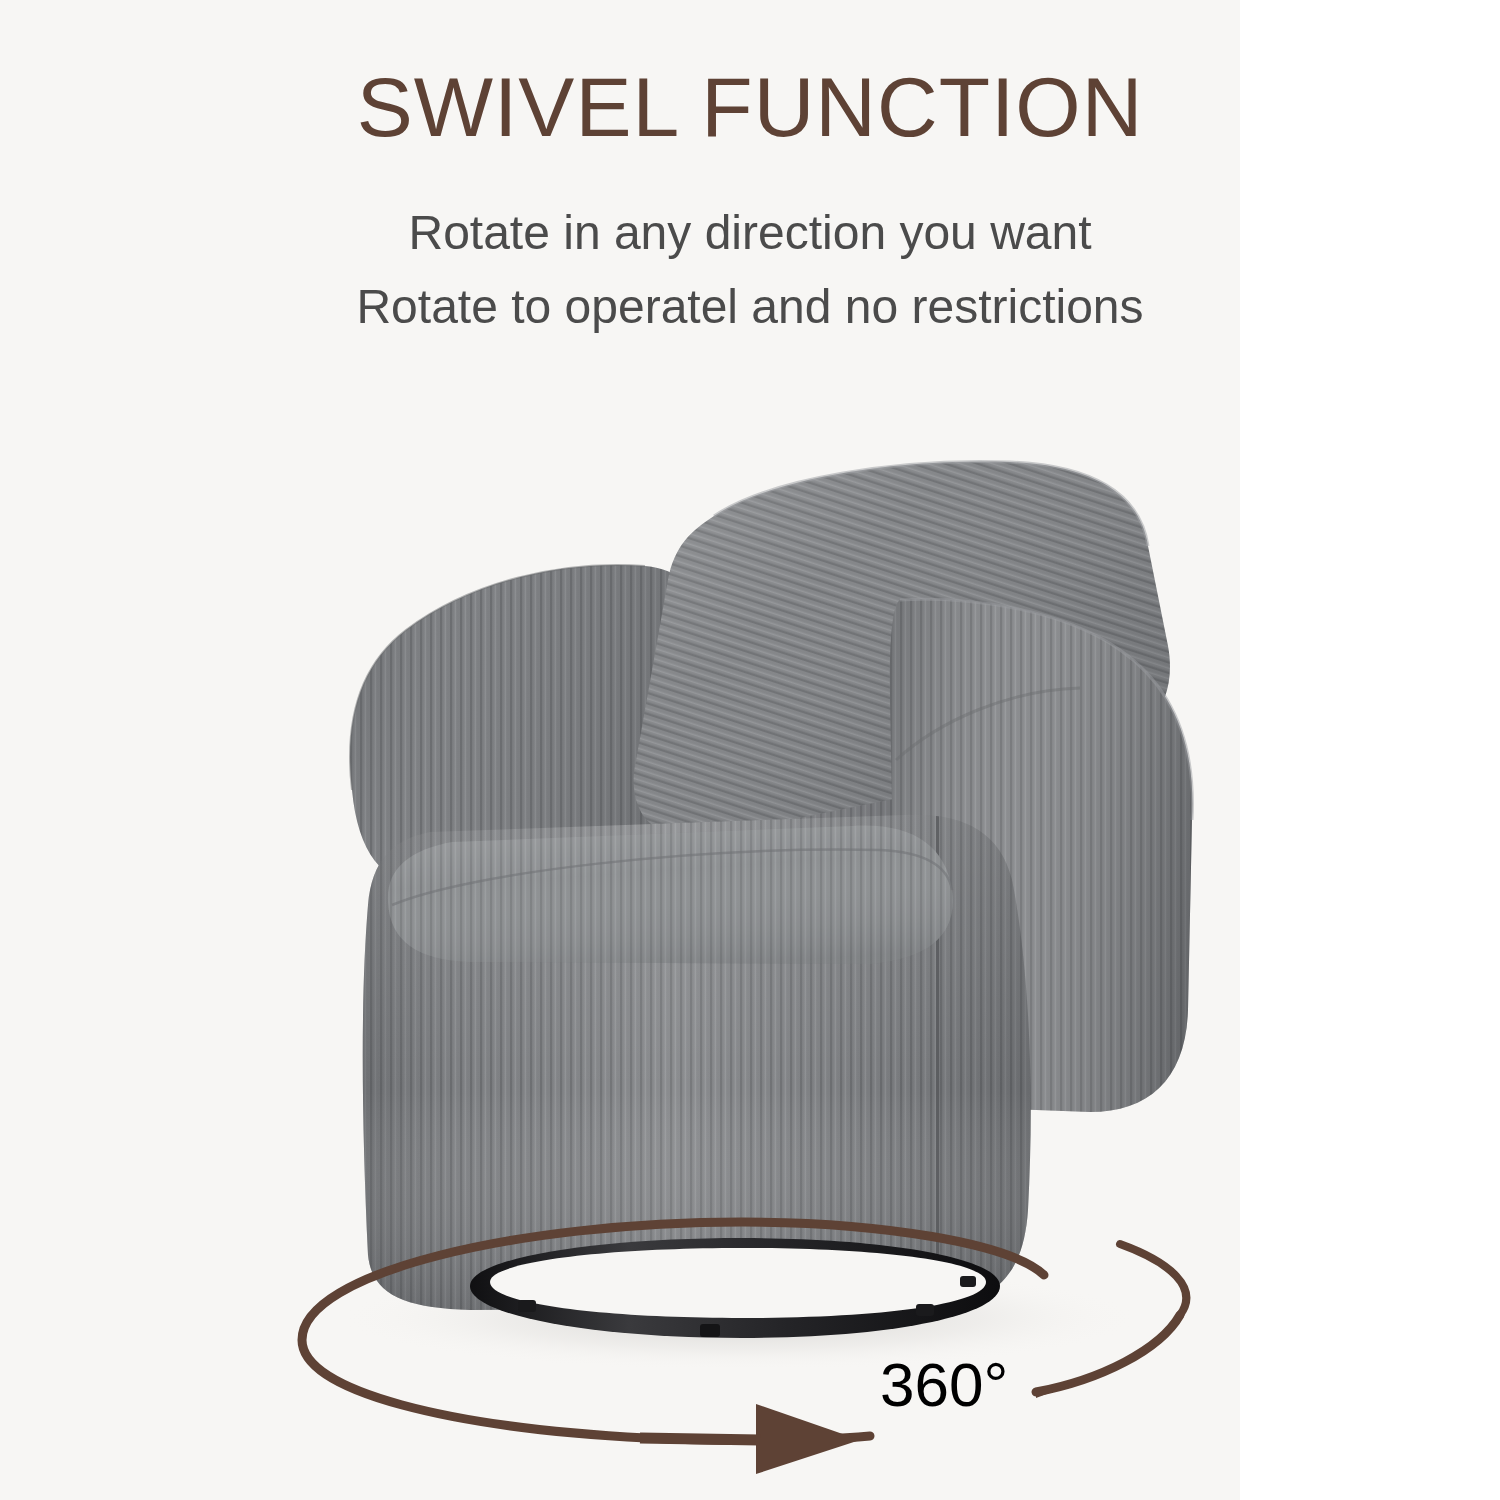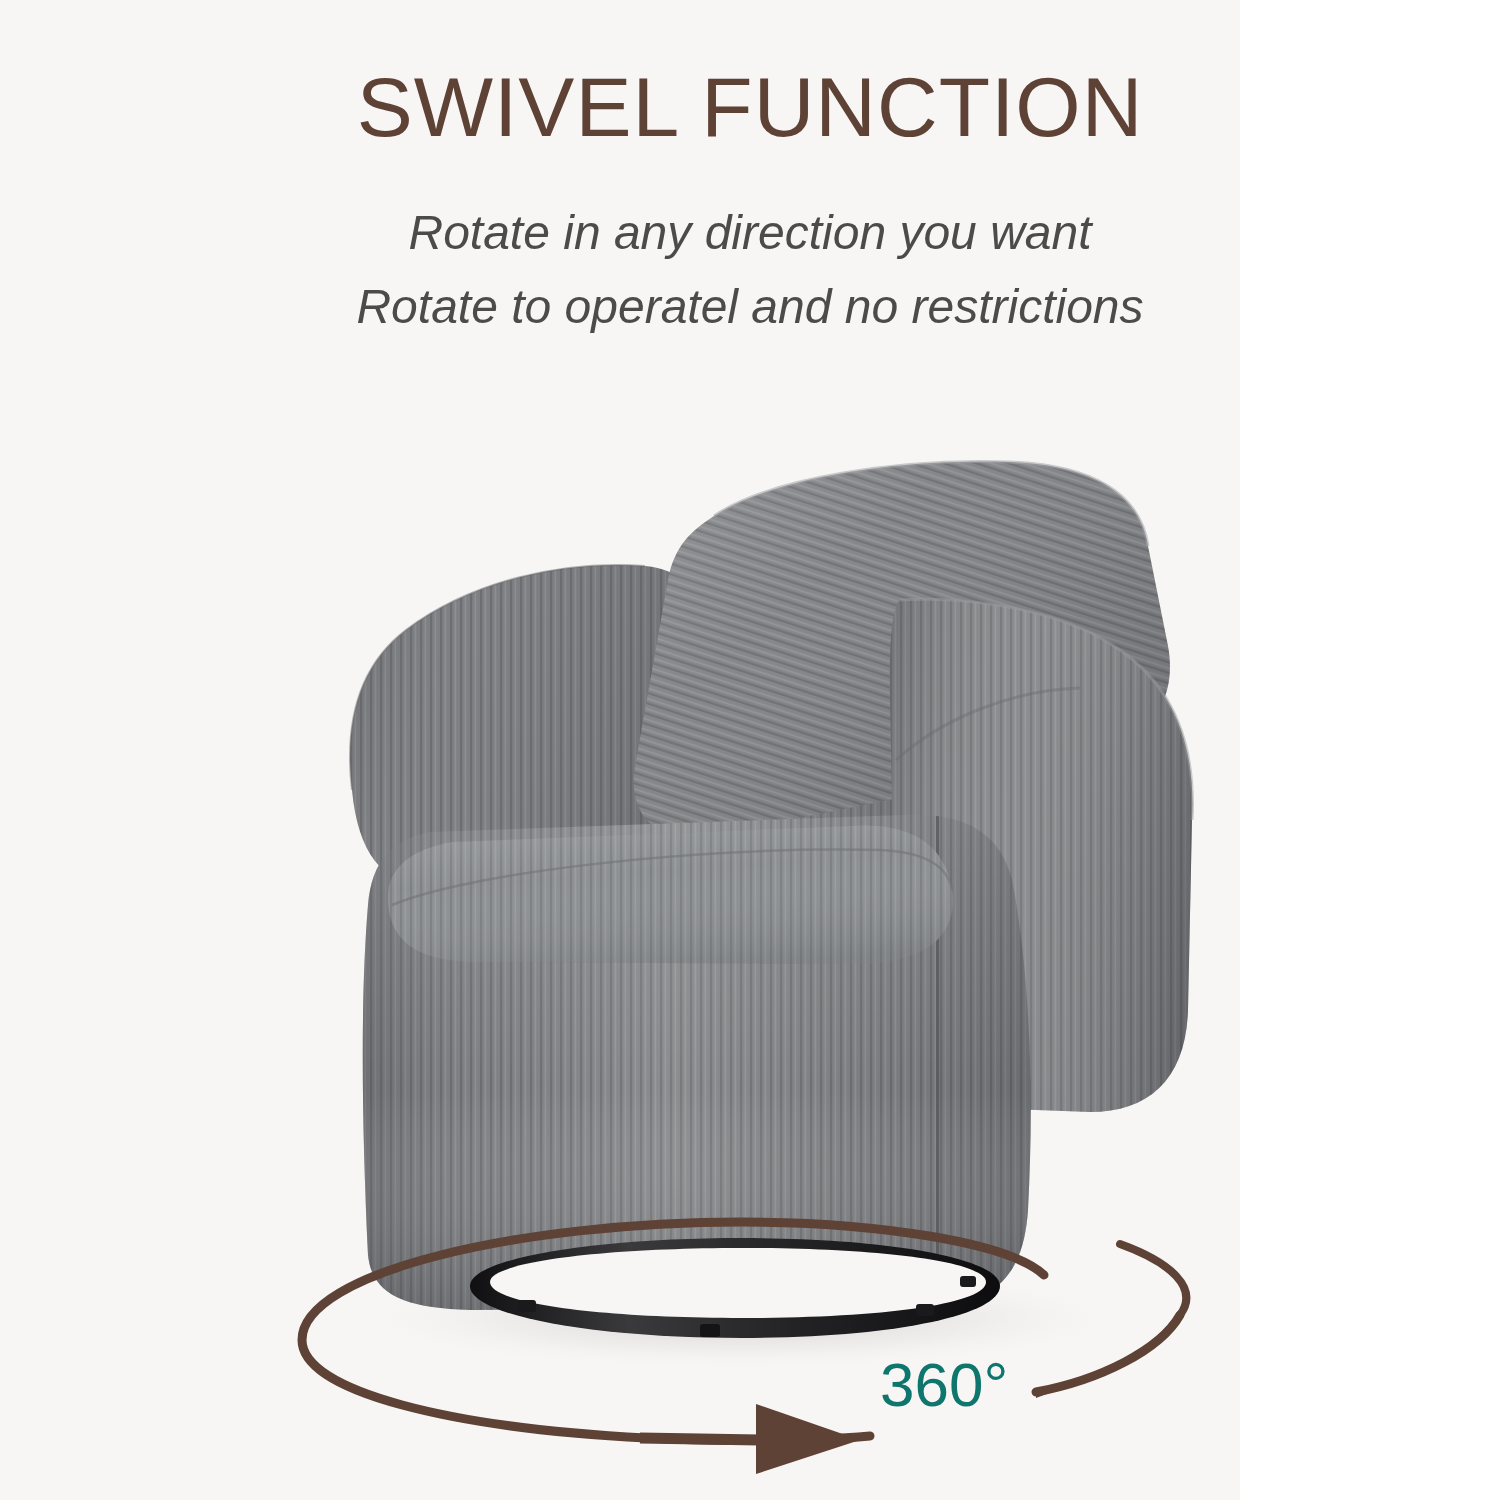--- a/index.html
+++ b/index.html
@@ -33,21 +33,20 @@
   .subline {
     position: absolute;
     left: 0;
     width: 1500px;
     text-align: center;
     font-size: 48px;
     line-height: 1.25;
     font-weight: 400;
     color: #4b4b4b;
     white-space: nowrap;
-    font-style: italic;
   }
   .subline.l1 { top: 203px; }
   .subline.l2 { top: 277px; }
 
   
   #chair-wrap {
     position: absolute;
     left: 0;
     top: 0;
     width: 1500px;
@@ -57,21 +56,21 @@
 
   
   .deg-label {
     position: absolute;
     left: 880px;
     top: 1354px;
     width: 240px;
     text-align: left;
     font-size: 62px;
     line-height: 1;
-    color: #0f766e;
+    color: #000000;
     font-weight: 400;
     white-space: nowrap;
   }
 </style>
 </head>
 <body>
 
 <div id="stage">
 
   <div class="headline">SWIVEL FUNCTION</div>

